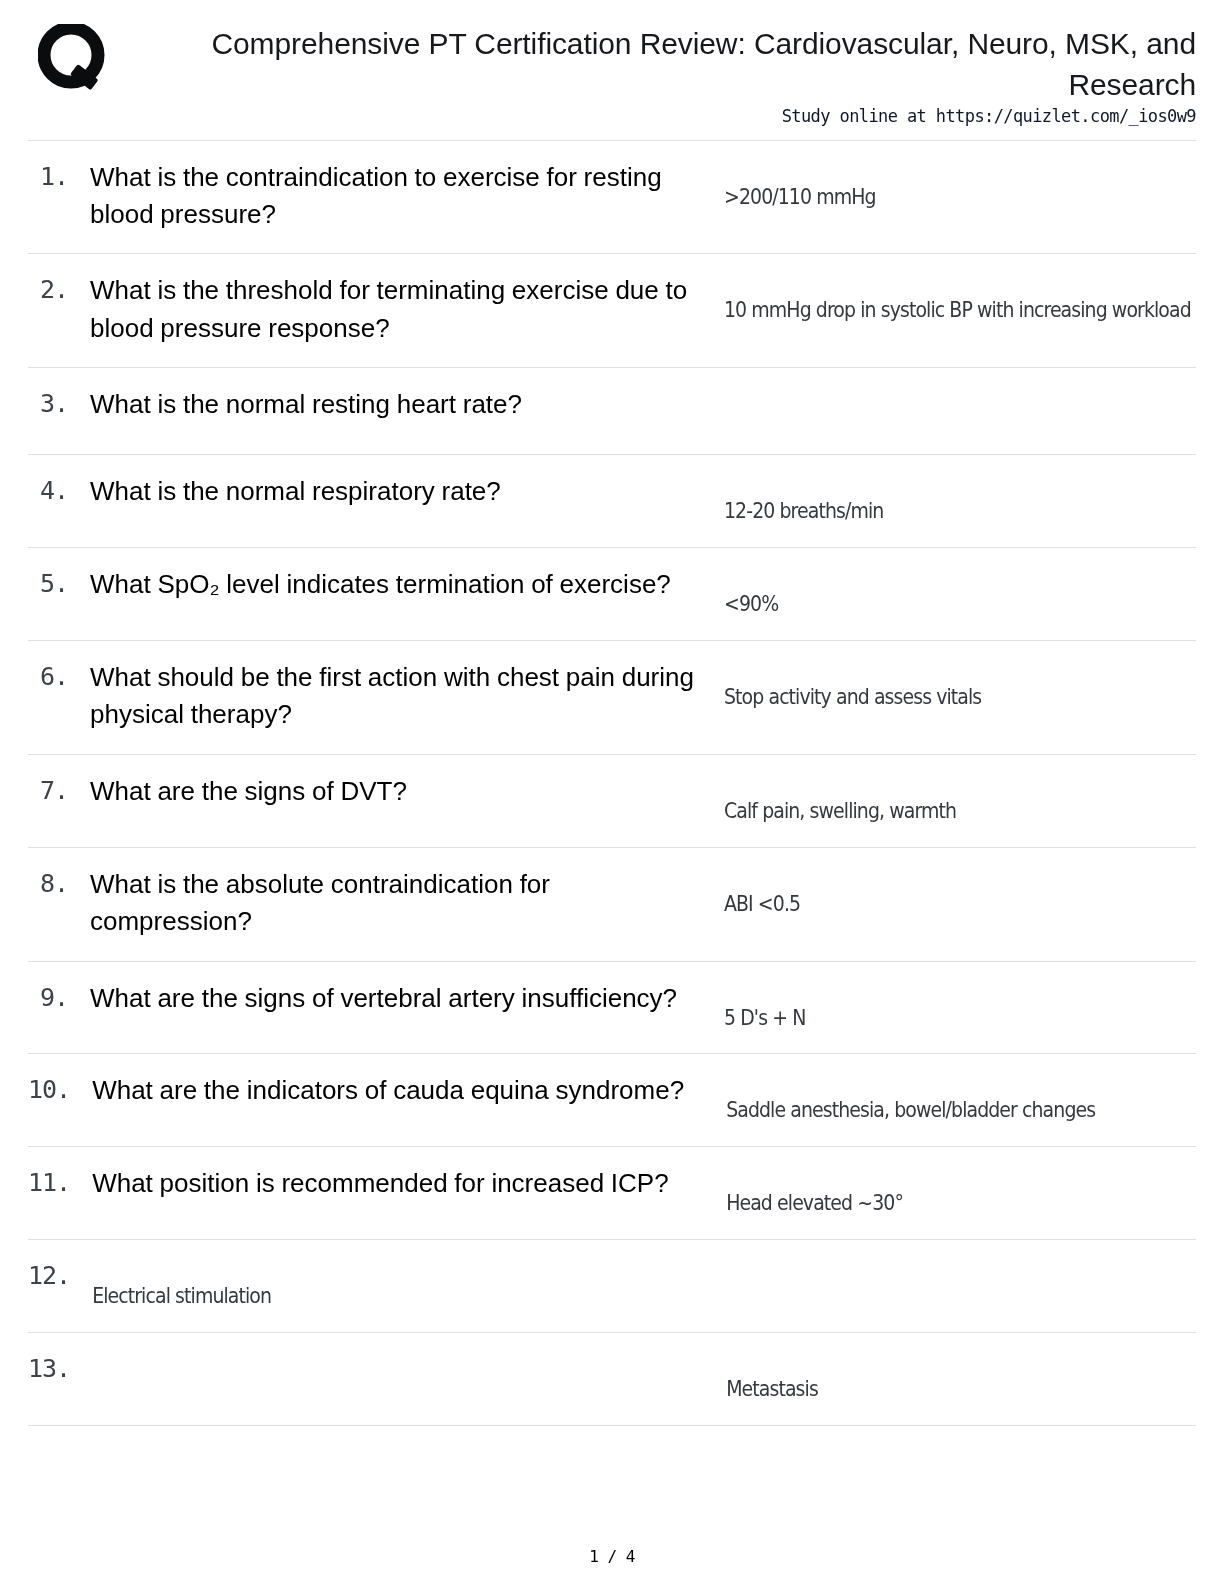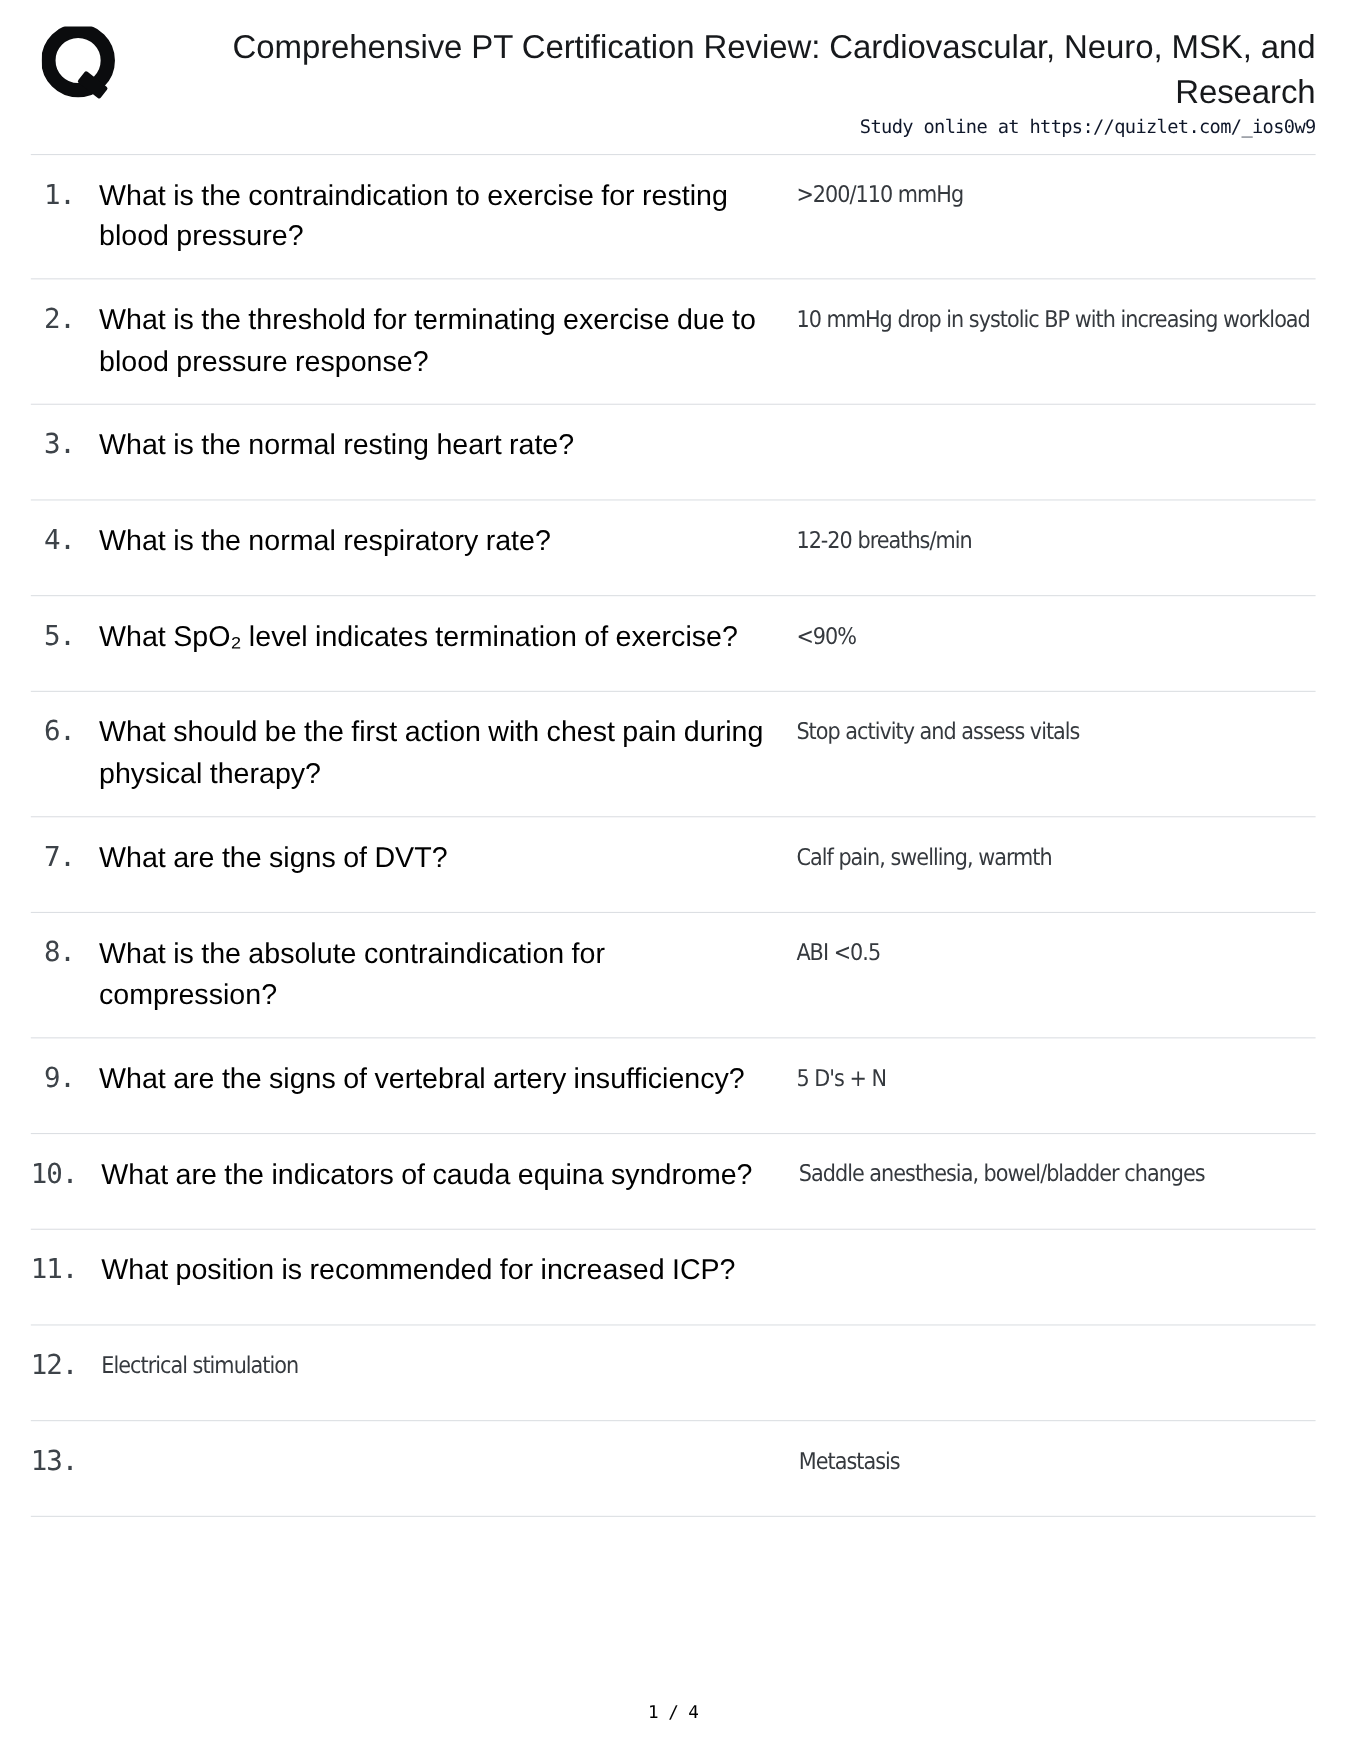--- a/index.html
+++ b/index.html
@@ -94,20 +94,21 @@
     word-spacing: -0.5px;
   }
   .def {
     flex: 1 1 auto;
     font-size: 21px;
     line-height: 1.42;
     color: #35393e;
     font-family: "DejaVu Sans Condensed", "DejaVu Sans", sans-serif;
     letter-spacing: -0.9px;
     padding-top: 4px;
+    margin-top: 20px;
   }
   .footer {
     position: absolute;
     left: 0;
     right: 0;
     bottom: 18px;
     text-align: center;
     font-size: 16px;
     color: #000000;
     font-family: "DejaVu Sans Mono", monospace;
@@ -189,20 +190,21 @@
 
     <div class="row">
       <div class="num">10.</div>
       <div class="term">What are the indicators of cauda equina syndrome?</div>
       <div class="def">Saddle anesthesia, bowel/bladder changes</div>
     </div>
 
     <div class="row">
       <div class="num">11.</div>
       <div class="term">What position is recommended for increased ICP?</div>
+      <div class="def">Head elevated ~30°</div>
     </div>
 
     <div class="row">
       <div class="num">12.</div>
       <div class="def">Electrical stimulation</div>
     </div>
 
     <div class="row">
       <div class="num">13.</div>
       <div class="term"></div>

